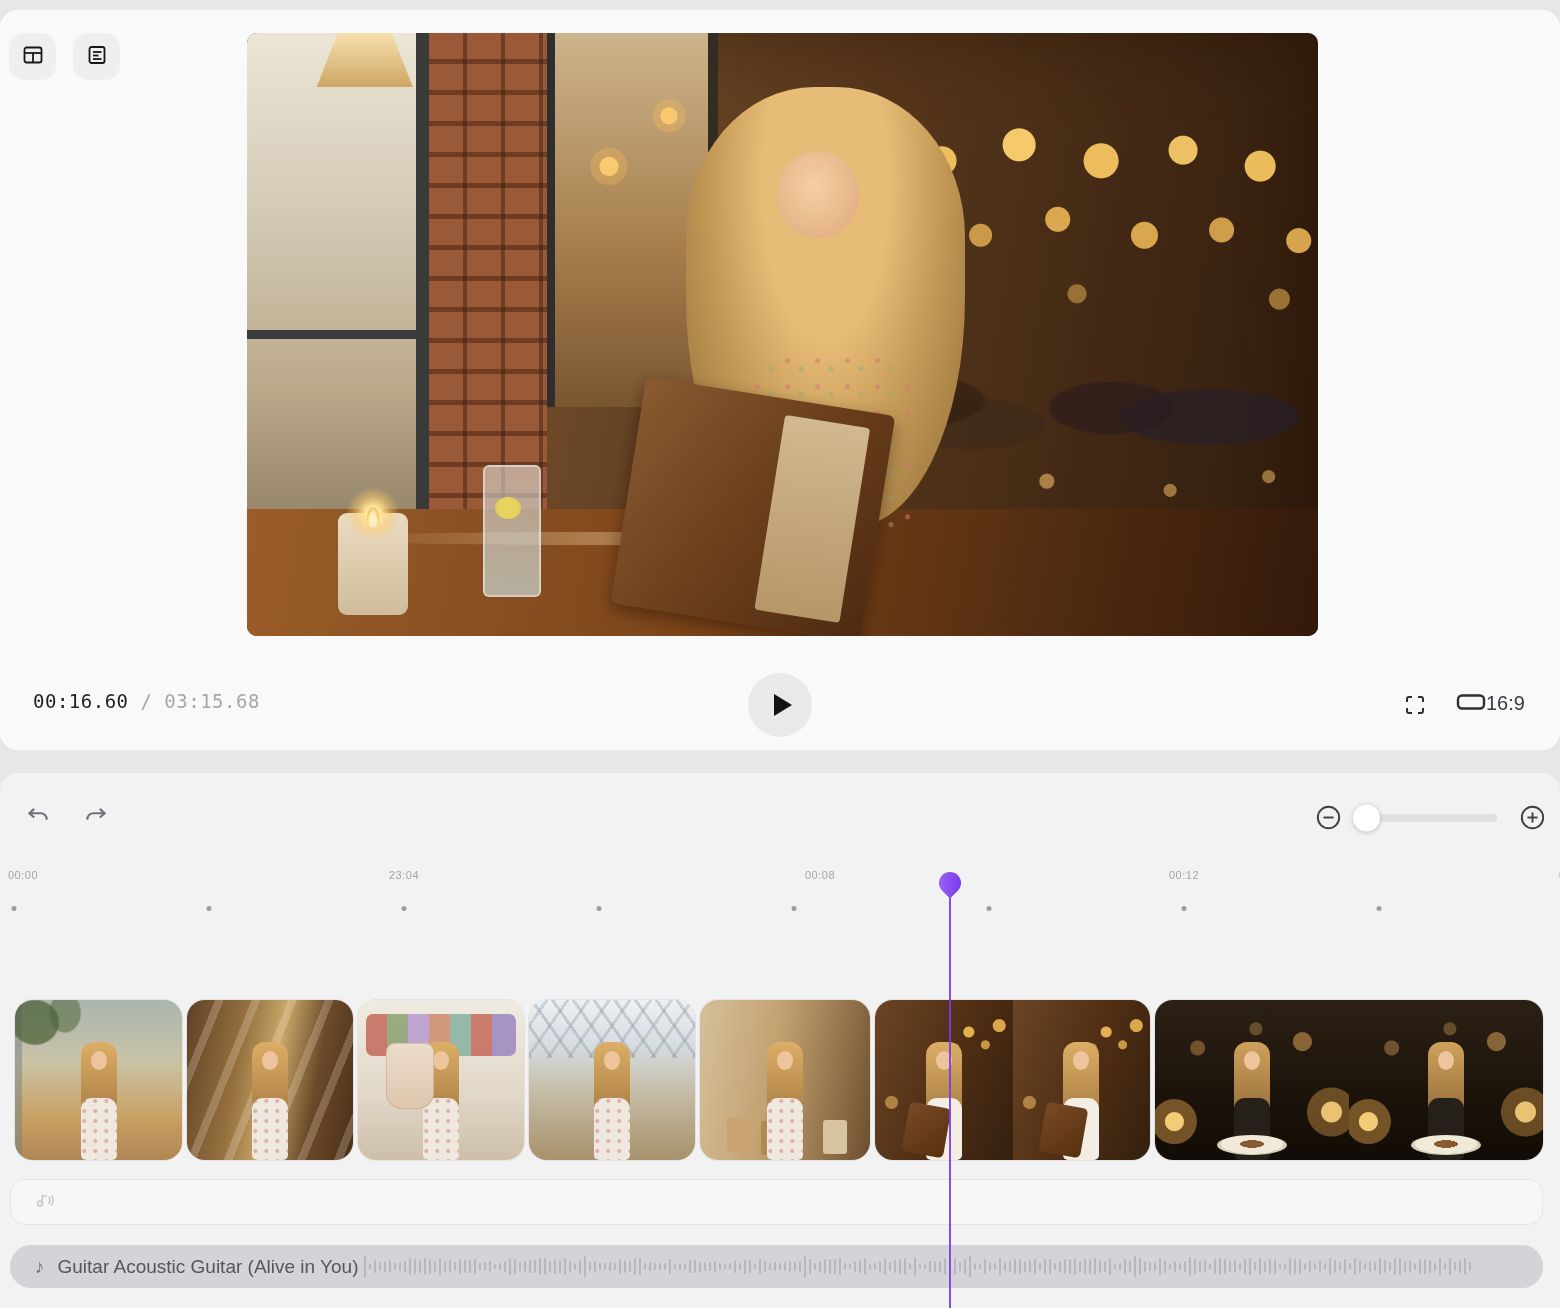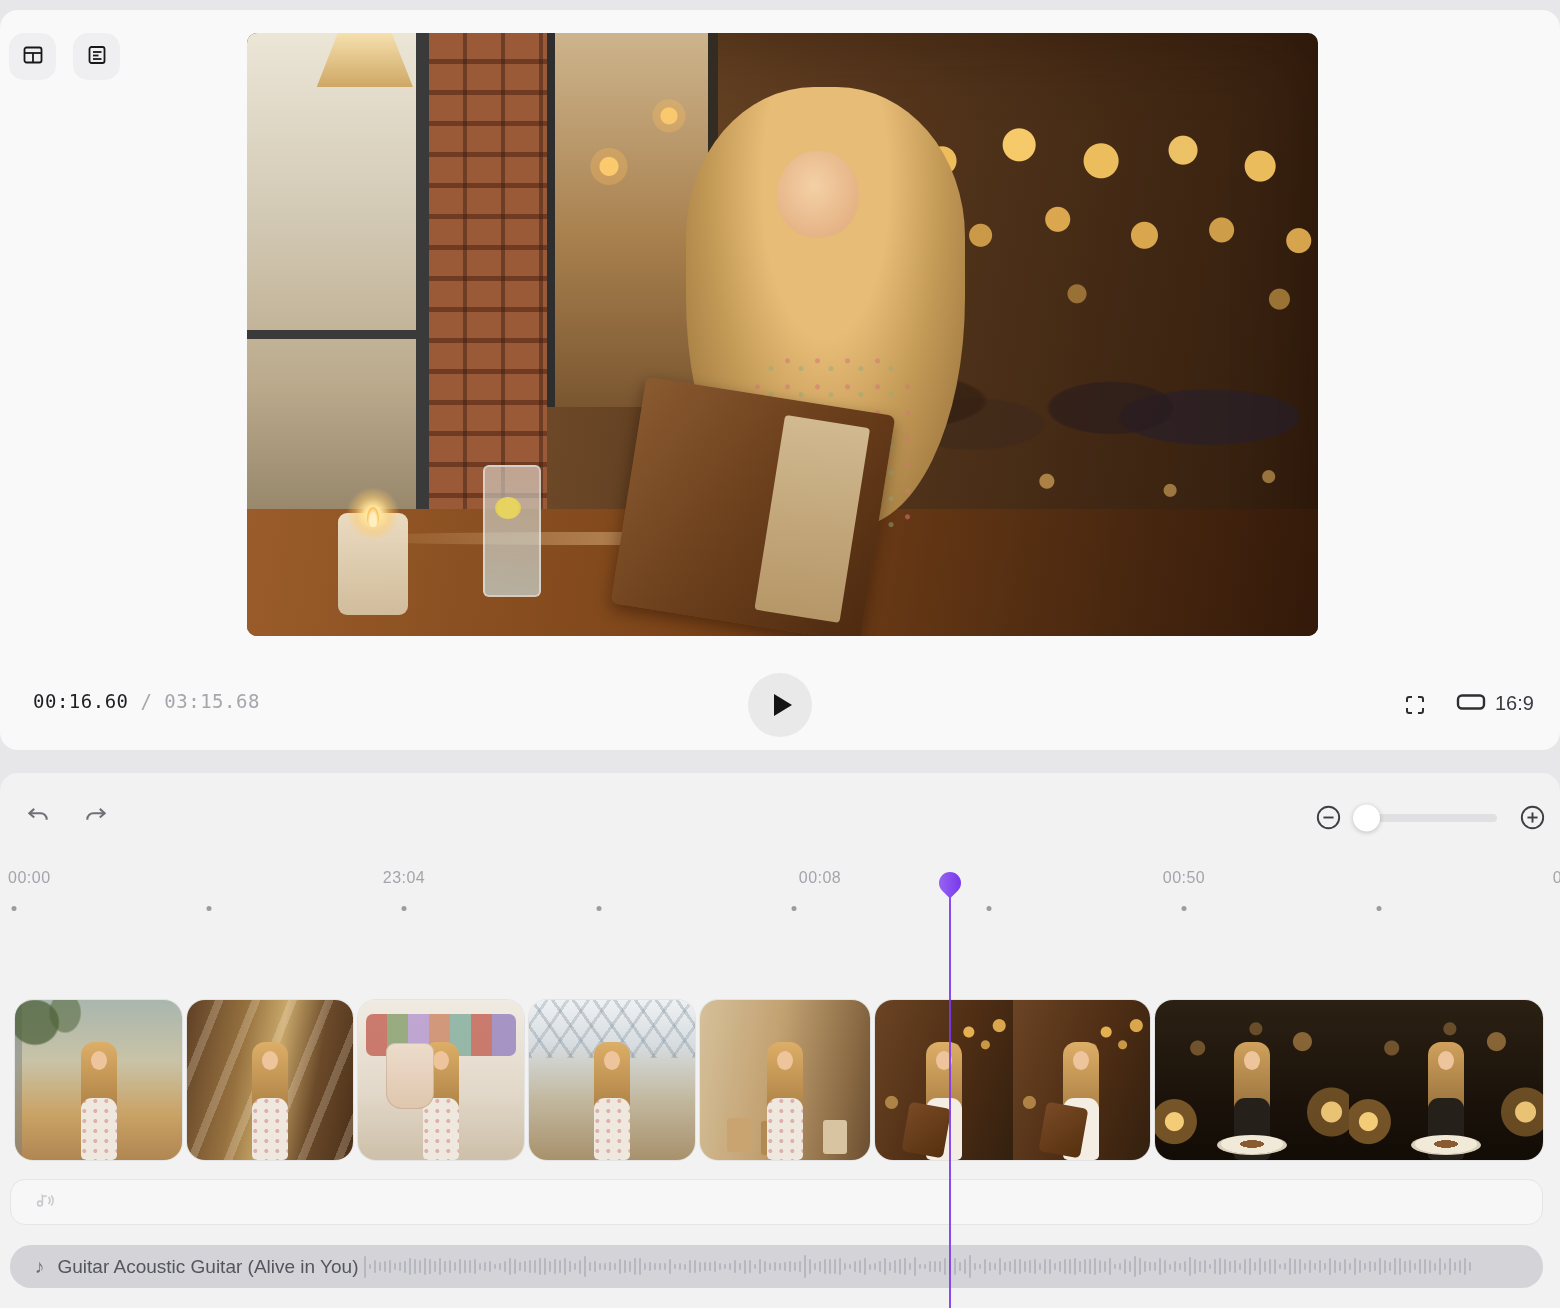--- a/index.html
+++ b/index.html
@@ -98,21 +98,21 @@
   .controls { position:absolute; left:0; right:0; top:648px; height:92px; }
   .time-display { position:absolute; left:33px; top:32px; font-family:"DejaVu Sans Mono", monospace;
     font-size:19px; color:#1f1f23; letter-spacing:.5px; }
   .time-display .total { color:#a6a6ad; }
   .play-btn { position:absolute; left:748px; top:15px; width:64px; height:64px; border-radius:50%;
     background:#e9e9ea; border:none; display:flex; align-items:center; justify-content:center; cursor:pointer; }
   .play-btn .tri { width:0; height:0; border-left:18px solid #141414; border-top:11px solid transparent;
     border-bottom:11px solid transparent; margin-left:5px; }
   .fs-btn { position:absolute; left:1402px; top:35px; width:26px; height:26px; background:none; border:none; cursor:pointer; }
   .fs-btn svg { stroke:#2f2f33; fill:none; stroke-width:2; }
-  .ratio-ctl { position:absolute; left:1456px; top:33px; display:flex; align-items:center; gap:9px; cursor:pointer;
+  .ratio-ctl { position:absolute; left:1456px; top:33px; display:flex; align-items:center; cursor:pointer;
     background:none; border:none; }
   .ratio-ctl svg { stroke:#2f2f33; fill:none; stroke-width:2.4; }
   .ratio-label { font-size:20px; color:#3a3a40; }
 
   
   .timeline-panel { position:absolute; left:0; top:773px; width:1560px; height:535px;
     background:#f2f2f3; border-radius:18px 18px 0 0; }
   .tl-btn { position:absolute; background:none; border:none; cursor:pointer; }
   .tl-btn svg { stroke:#6f6f78; fill:none; stroke-width:1.9; }
   #undo-btn { left:24px; top:31px; width:28px; height:28px; }
@@ -120,21 +120,21 @@
   .zoomer { position:absolute; right:14px; top:31px; display:flex; align-items:center; }
   .zoomer .circ-btn { width:27px; height:27px; background:none; border:none; cursor:pointer; padding:0; }
   .zoomer .circ-btn svg { stroke:#3f3f46; fill:none; stroke-width:1.7; }
   .zoom-track { position:relative; width:142px; height:8px; border-radius:4px; background:#e0e0e3;
     margin:0 22px 0 13px; cursor:pointer; }
   .zoom-knob { position:absolute; left:-2px; top:50%; width:27px; height:27px; border-radius:50%;
     transform:translateY(-50%); background:#fff; box-shadow:0 1px 5px rgba(0,0,0,.22); }
 
   
   .ruler { position:absolute; left:0; top:92px; width:100%; height:60px; cursor:pointer; }
-  .ruler-label { position:absolute; top:4px; font-size:16px; color:#a4a4ab; letter-spacing:.5px; transform:translateX(-50%); white-space:nowrap; }
+  .ruler-label { position:absolute; top:4px; font-size:11px; color:#a4a4ab; letter-spacing:.5px; transform:translateX(-50%); white-space:nowrap; }
   .ruler-label.edge { transform:none; }
   .ruler-dot { position:absolute; top:41px; width:5px; height:5px; border-radius:50%; background:#9b9ba2; transform:translateX(-50%); }
 
   
   .track-pill { position:absolute; left:10px; width:1533px; height:46px; border-radius:15px;
     background:#f7f7f8; border:1px solid #e5e5e8; display:flex; align-items:center; padding-left:21px; cursor:pointer; }
   #text-track { top:163px; }
   #audio-track-empty { top:406px; }
   .tt-icon { font-size:21px; color:#b2b2b9; letter-spacing:-1px; }
   .aw-icon svg { stroke:#c9c9cf; fill:none; stroke-width:1.6; }
@@ -327,21 +327,21 @@
     <div class="ruler" id="ruler">
         <div class="ruler-label edge" style="left: 8px;">00:00</div>
         <div class="ruler-dot" style="left: 14px;"></div>
         <div class="ruler-dot" style="left: 209px;"></div>
         <div class="ruler-label" style="left: 404px;">23:04</div>
         <div class="ruler-dot" style="left: 404px;"></div>
         <div class="ruler-dot" style="left: 599px;"></div>
         <div class="ruler-label" style="left: 794px; margin-left: 26px;">00:08</div>
         <div class="ruler-dot" style="left: 794px;"></div>
         <div class="ruler-dot" style="left: 989px;"></div>
-        <div class="ruler-label" style="left: 1184px;">00:50</div>
+        <div class="ruler-label" style="left: 1184px;">00:12</div>
         <div class="ruler-dot" style="left: 1184px;"></div>
         <div class="ruler-dot" style="left: 1379px;"></div>
         <div class="ruler-label" style="left: 1574px;">00:16</div>
       </div>
 
 
     <div class="clips-row" id="clips-row">
         <div class="clip scene-street" title="woman walking on sunny palm street" style="width: 167px;">
           <div class="frame">
             <div class="person">

